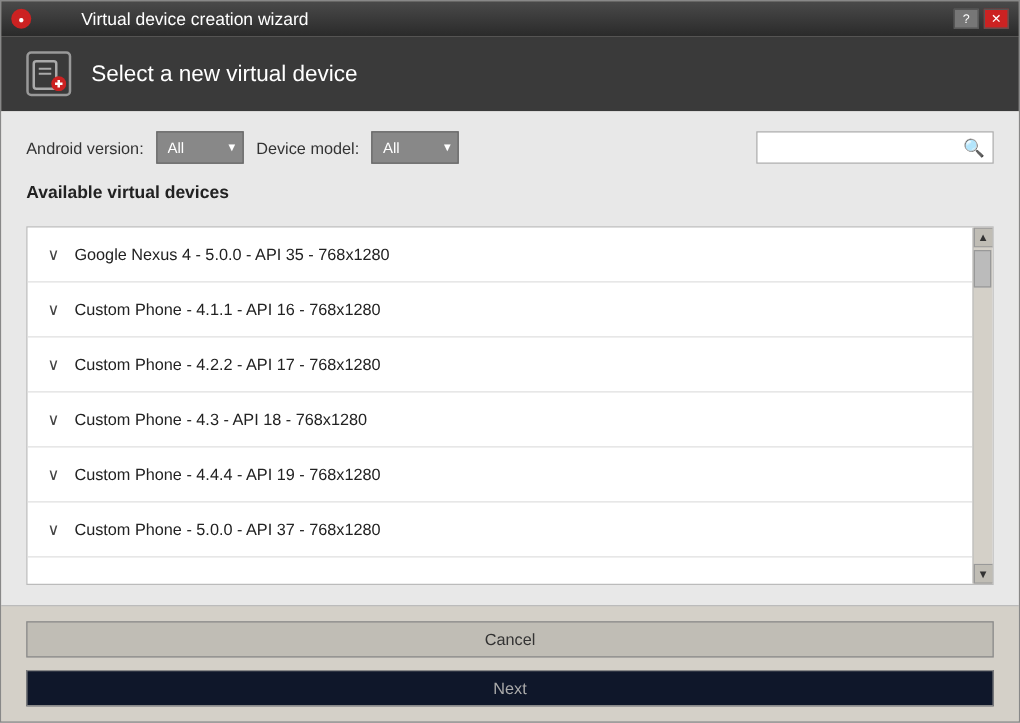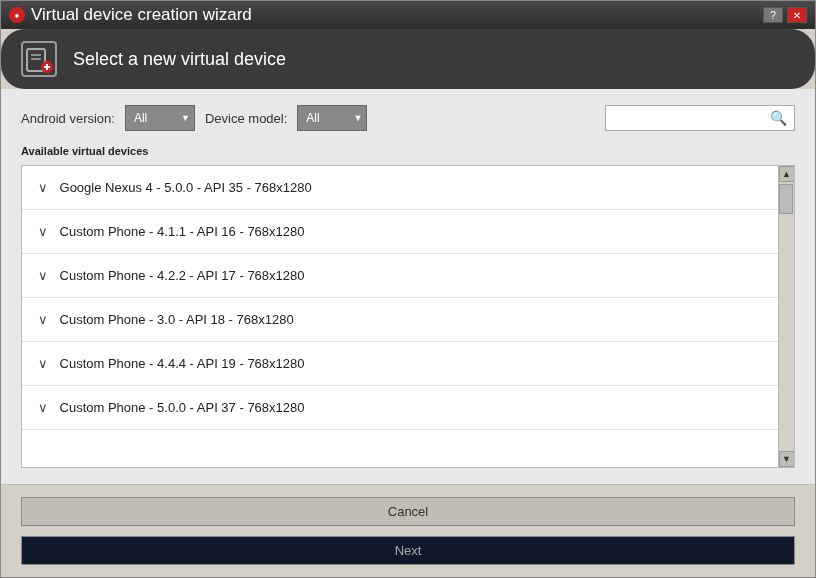--- a/index.html
+++ b/index.html
@@ -40,22 +40,23 @@
       display: flex;
       align-items: center;
       justify-content: center;
       color: white;
       font-size: 9px;
       font-weight: bold;
       flex-shrink: 0;
     }
     .title-bar-text {
       color: #ffffff;
-      font-size: 17px;
-      flex: 1;
+      font-size: 14px;
+      flex: 1;
+      margin-left: 34px;
     }
     .title-bar-controls {
       display: flex;
       gap: 4px;
     }
     .title-btn {
       width: 20px;
       height: 16px;
       background: #777;
       border: 1px solid #555;
@@ -69,21 +70,20 @@
     .title-btn.close-btn {
       background: #cc2222;
     }
     .header-bar {
       background: #3a3a3a;
       padding: 12px 20px;
       display: flex;
       align-items: center;
       gap: 16px;
       flex-shrink: 0;
-      border-radius: 24px;
     }
     .header-icon {
       width: 36px;
       height: 36px;
       border: 2px solid #999;
       border-radius: 4px;
       display: flex;
       align-items: center;
       justify-content: center;
       color: #ccc;
@@ -154,24 +154,24 @@
       outline: none;
       font-size: 12px;
       flex: 1;
       background: transparent;
     }
     .search-icon {
       color: #555;
       font-size: 14px;
     }
     .section-title {
-      font-size: 11px;
+      font-size: 14px;
       font-weight: bold;
       color: #222;
-      margin-bottom: 8px;
+      margin-bottom: 20px;
     }
     .device-list-container {
       flex: 1;
       background: #fff;
       border: 1px solid #bbb;
       overflow: hidden;
       position: relative;
       display: flex;
     }
     .device-list {
@@ -330,21 +330,21 @@
           <div class="device-item">
             <span class="chevron"></span>
             <span class="device-name">Custom Phone - 4.1.1 - API 16 - 768x1280</span>
           </div>
           <div class="device-item">
             <span class="chevron"></span>
             <span class="device-name">Custom Phone - 4.2.2 - API 17 - 768x1280</span>
           </div>
           <div class="device-item">
             <span class="chevron"></span>
-            <span class="device-name">Custom Phone - 3.0 - API 18 - 768x1280</span>
+            <span class="device-name">Custom Phone - 4.3 - API 18 - 768x1280</span>
           </div>
           <div class="device-item">
             <span class="chevron"></span>
             <span class="device-name">Custom Phone - 4.4.4 - API 19 - 768x1280</span>
           </div>
           <div class="device-item">
             <span class="chevron"></span>
             <span class="device-name">Custom Phone - 5.0.0 - API 37 - 768x1280</span>
           </div>
         </div>

